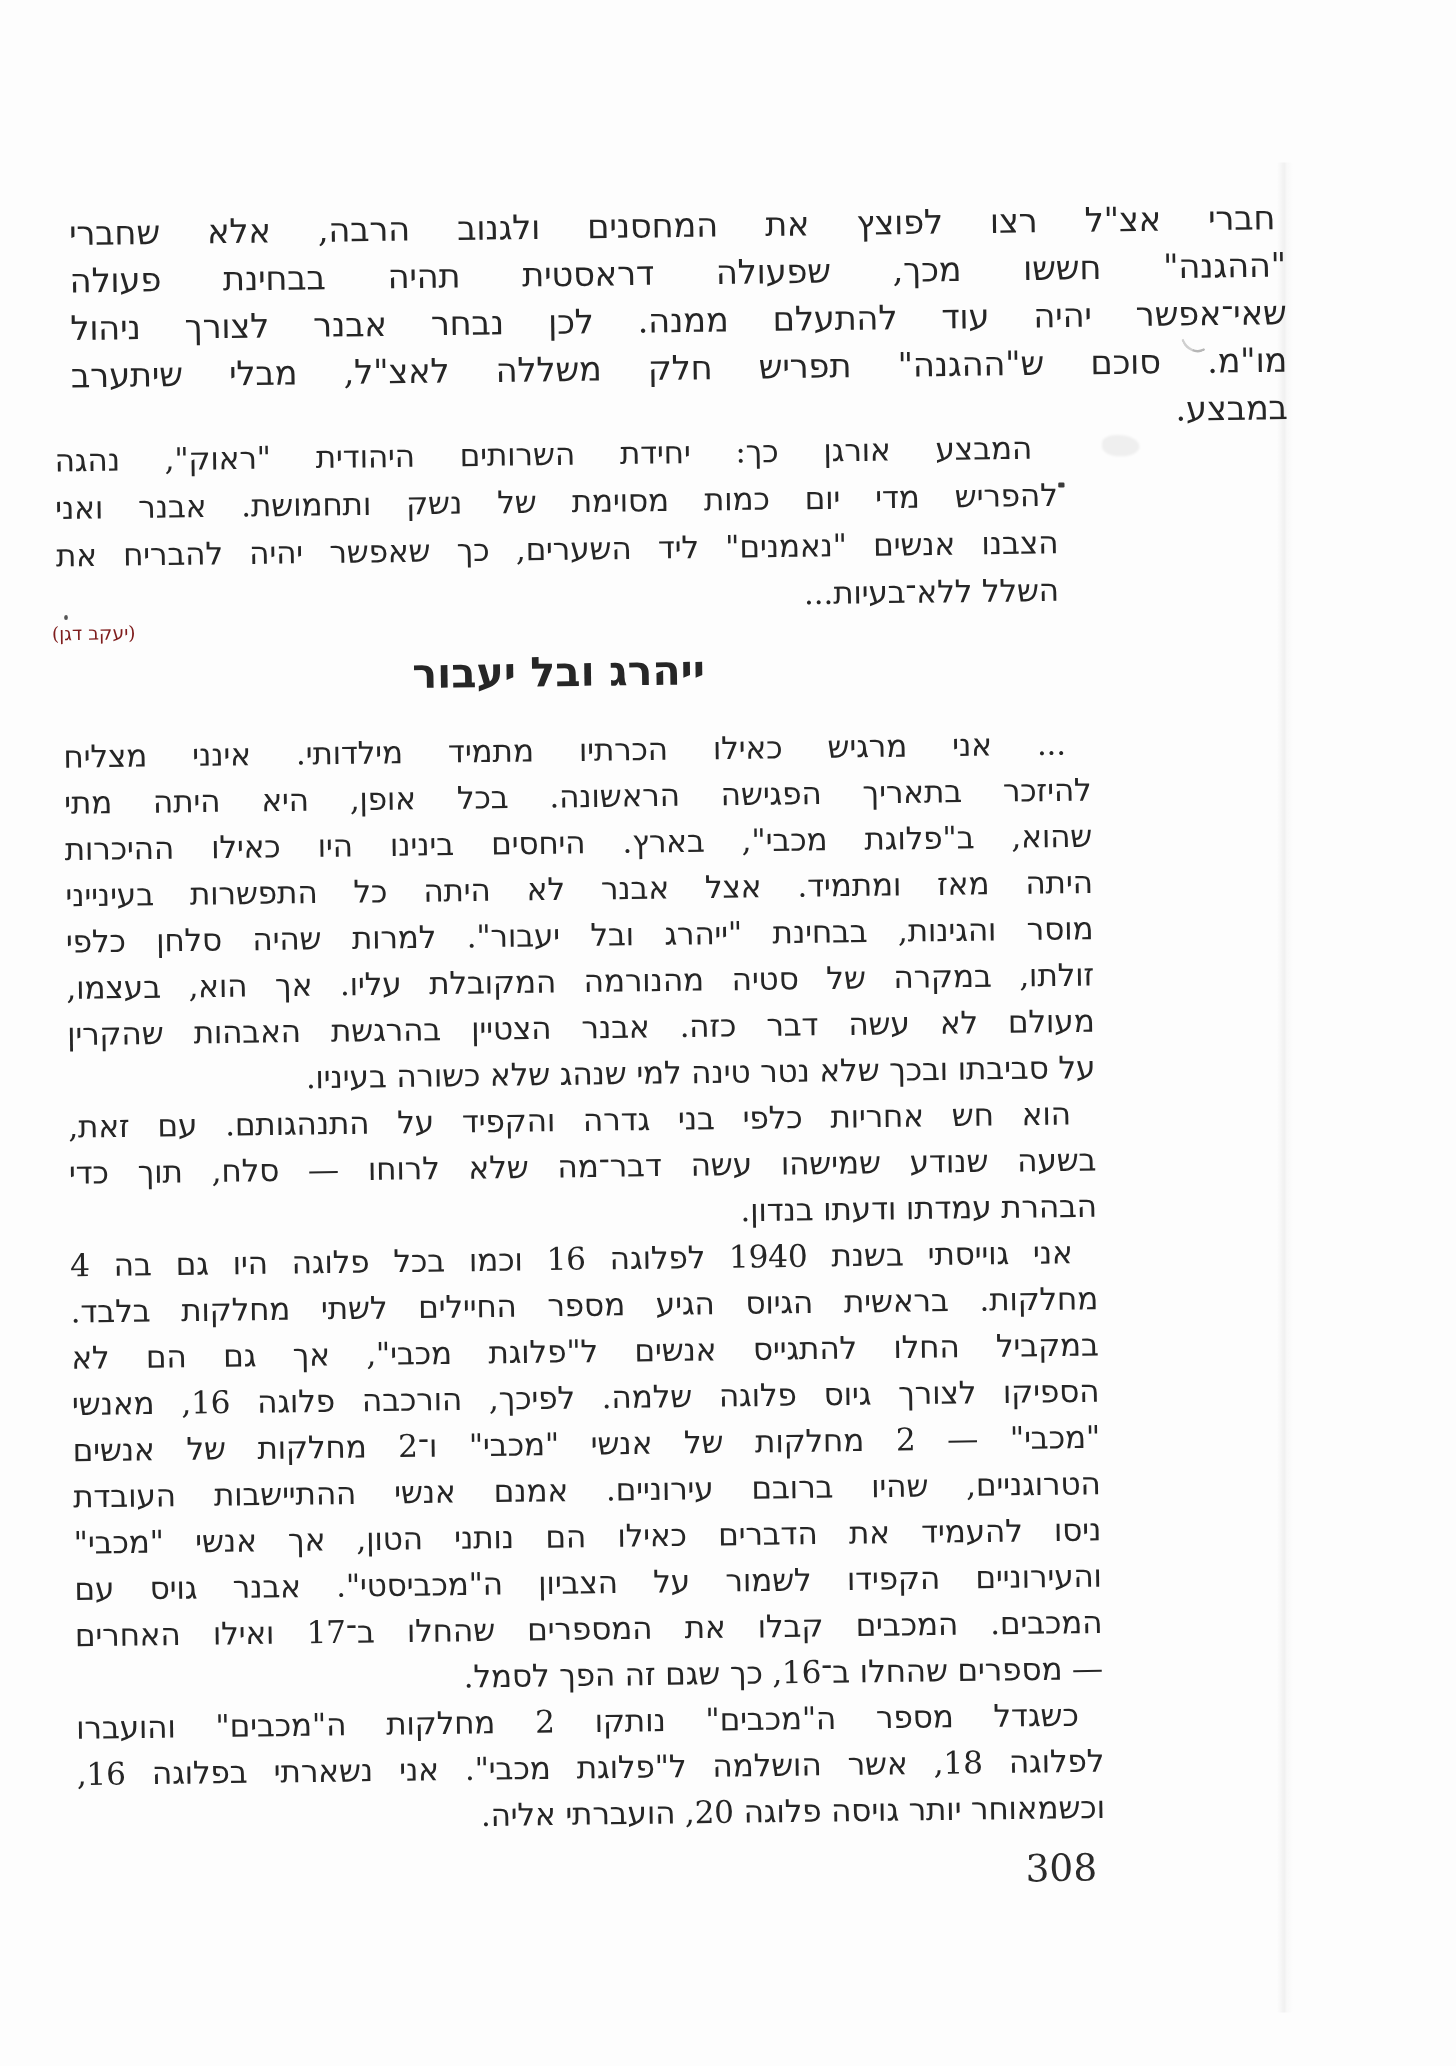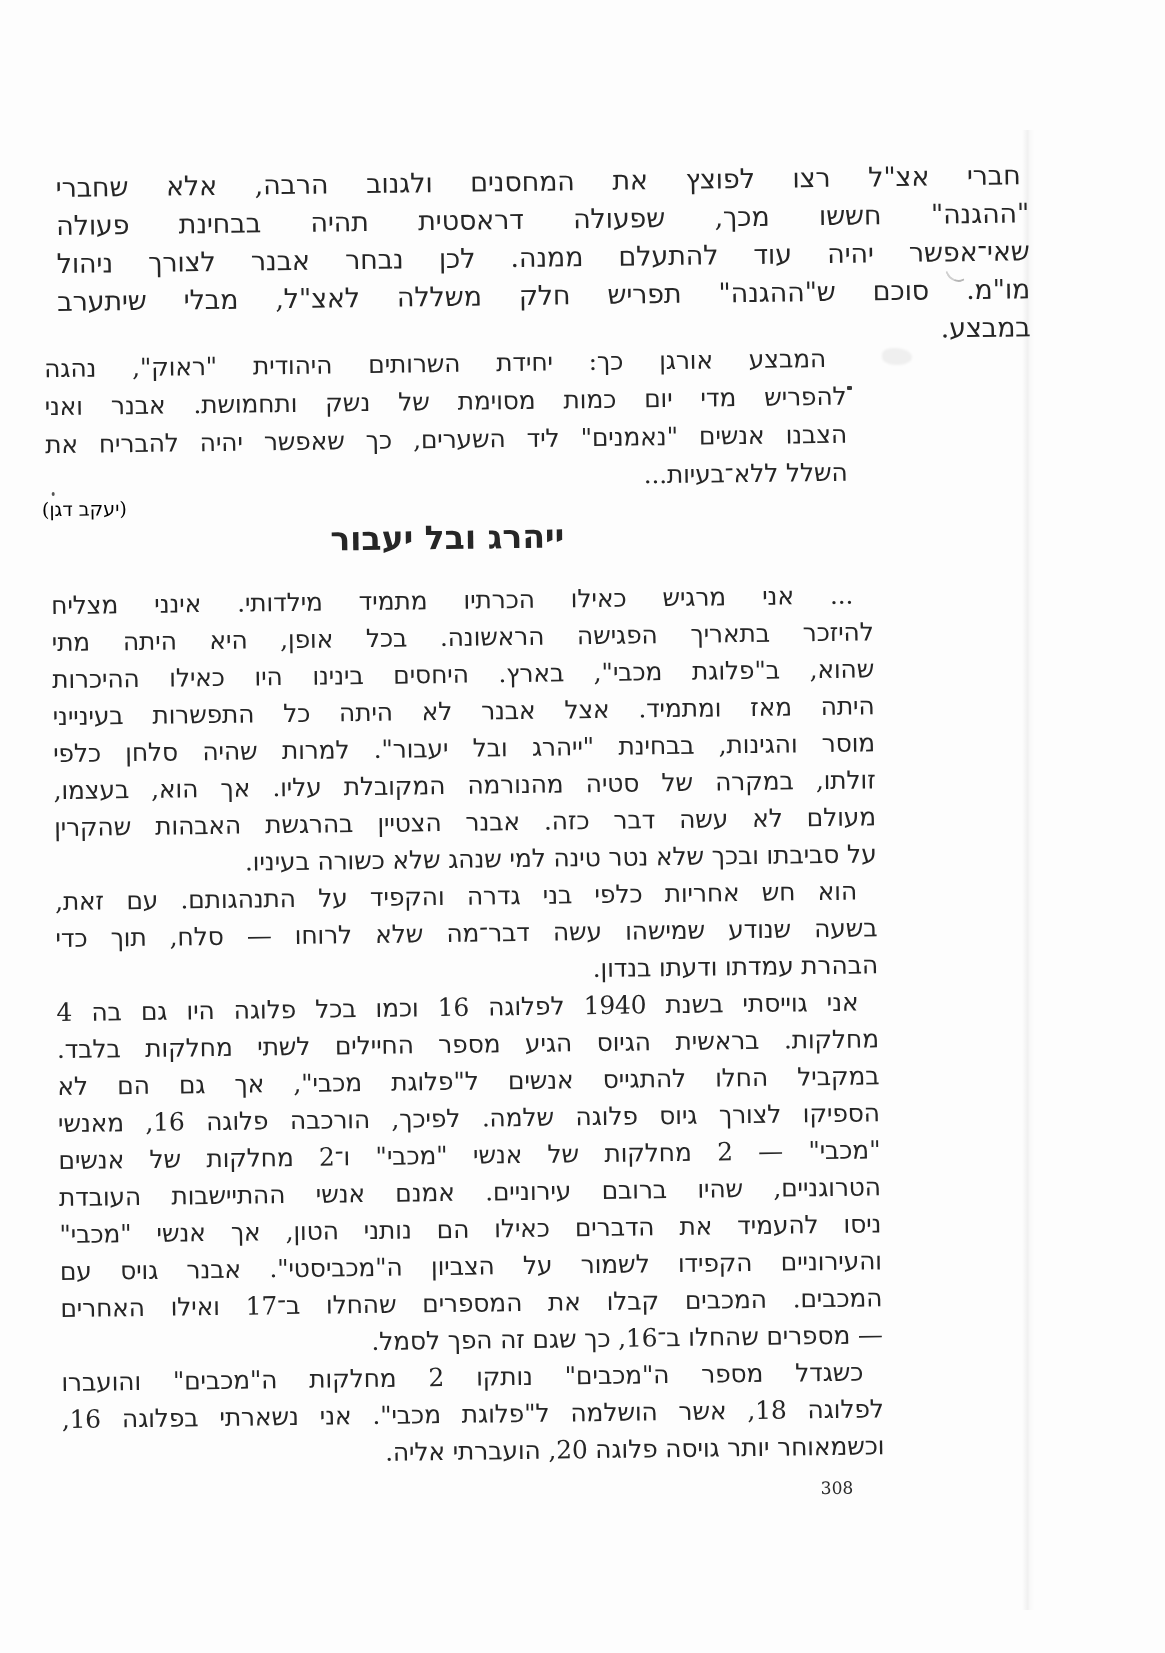--- a/index.html
+++ b/index.html
@@ -26,32 +26,32 @@
     white-space:normal;
     letter-spacing:-0.2px;
   }
   .line.last{text-align-last:right;}
   .line.fl{padding-right:20px;}
   .p1{left:64px;top:163px;width:973px;font-size:27px;line-height:38px;}
   .p1 .fl{padding-right:8px;}
   .p2{left:50px;top:344px;width:802px;font-size:25px;line-height:38px;}
   .attribution{
     position:absolute;left:46px;top:492px;
-    font-size:19px;color:#000000;direction:rtl;
+    font-size:15px;color:#7f1d1d;direction:rtl;
   }
   .heading{
     position:absolute;left:50px;top:517px;width:802px;
     text-align:center;font-size:33px;font-weight:bold;
     letter-spacing:0px;direction:rtl;
   }
   .flow{position:absolute;left:54px;top:581px;width:822px;font-size:25px;line-height:37px;}
   .flow .para-flow{position:relative;}
   .pagenum{
     position:absolute;left:812px;top:1482px;
-    font-size:17px;color:#2b2b2b;
+    font-size:30px;color:#2b2b2b;
     font-family:"DejaVu Serif","DejaVu Sans",sans-serif;
     direction:ltr;
   }
   
   .fold-line{
     position:absolute;left:1022px;top:130px;width:13px;height:1480px;
     background:linear-gradient(90deg,rgba(0,0,0,0) 0%,rgba(0,0,0,0.05) 45%,rgba(0,0,0,0.02) 60%,rgba(0,0,0,0) 100%);
     pointer-events:none;
   }
   .smudge-a{

